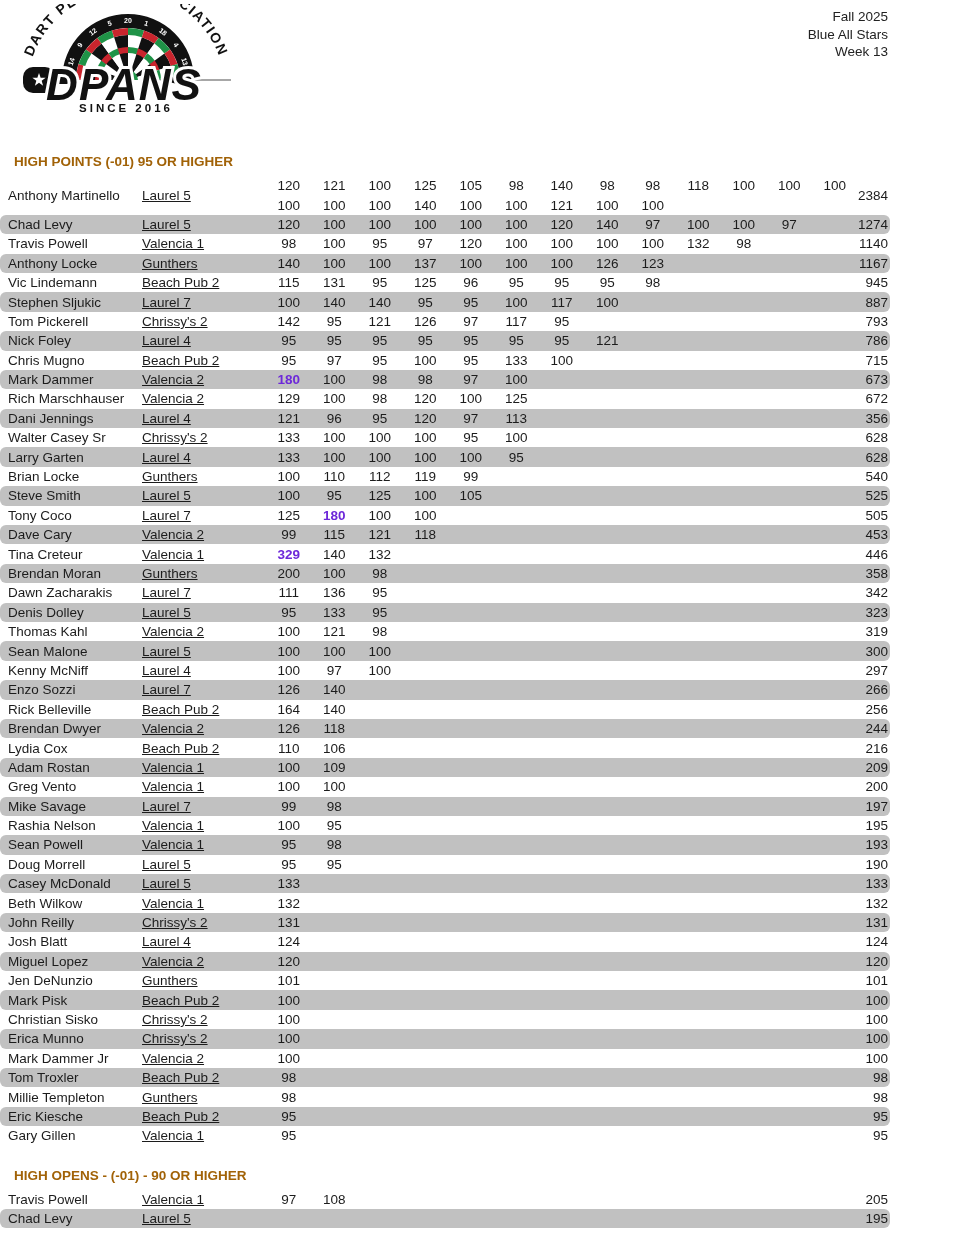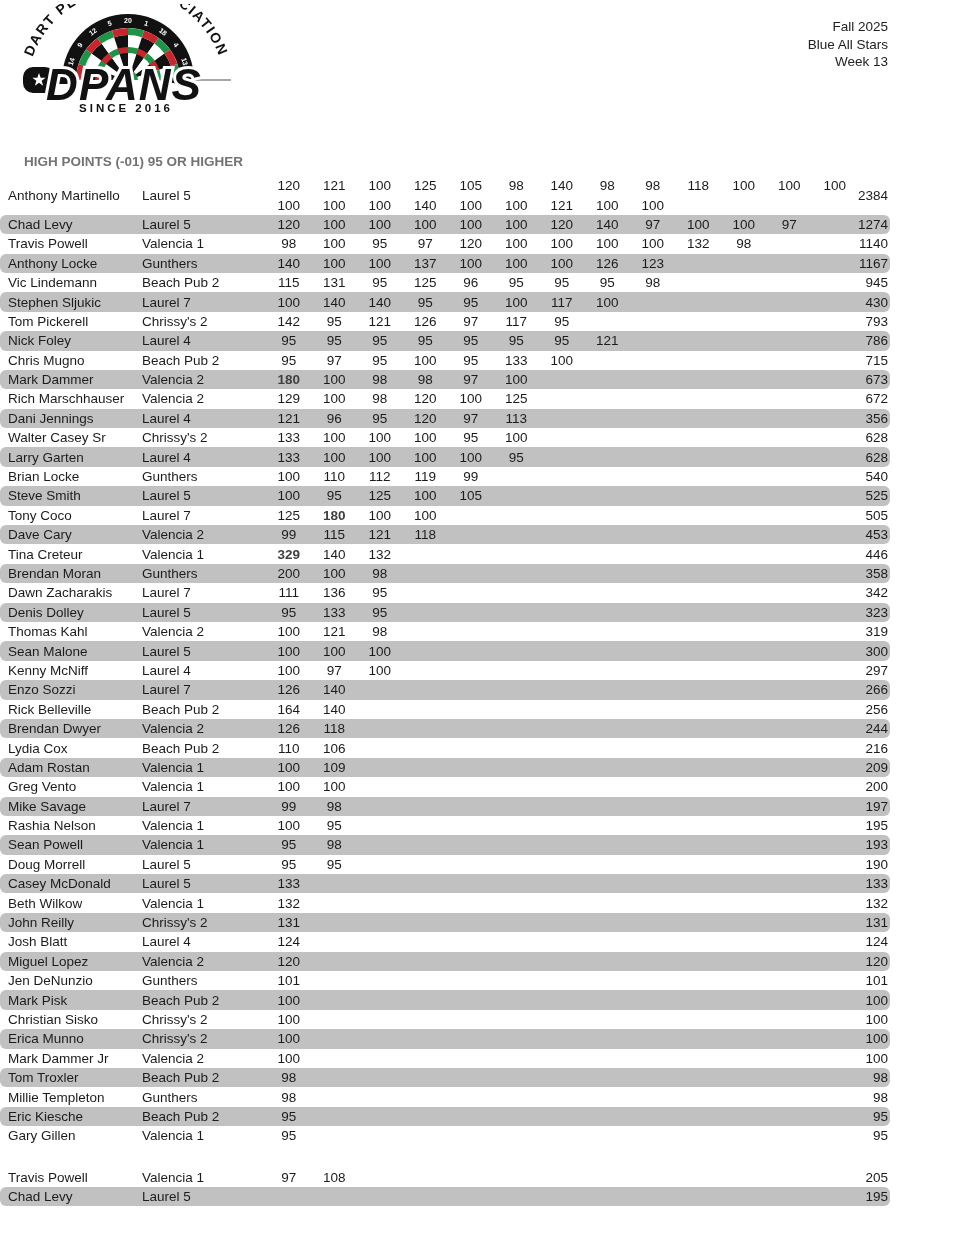--- a/index.html
+++ b/index.html
@@ -4,39 +4,39 @@
 <style>
   html,body{margin:0;padding:0;background:#fff;}
   body{width:959px;height:1240px;position:relative;overflow:hidden;
        font-family:"Liberation Sans",sans-serif;color:#1c1c1c;
        -webkit-font-smoothing:antialiased;}
   .sheet{position:relative;width:959px;height:1240px;background:#fff;}
 
   
   .hdr{position:relative;height:118px;}
   .logo{position:absolute;left:8px;top:4px;}
-  .meta{position:absolute;top:18px;right:71px;text-align:right;
+  .meta{position:absolute;top:8px;right:71px;text-align:right;
         font-size:13.5px;line-height:17.5px;color:#222;}
 
   
   #sections{margin-top:36px;}
-  .section-title{font-weight:bold;font-size:13.5px;padding-left:24px;
-                 margin:0 12px 7px 0;color:#737373;}
+  .section-title{font-weight:bold;font-size:13.5px;padding-left:14px;
+                 margin:0 12px 7px 0;color:#a16207;}
   .section + .section{margin-top:22px;}
 
   .tbl{width:890px;}
   .row{display:flex;align-items:center;min-height:19.4px;font-size:13.5px;}
   .row.striped{background:#c1c1c1;border-radius:6px;}
   .c-name{flex:0 0 142px;padding-left:8px;box-sizing:border-box;
           white-space:nowrap;overflow:hidden;}
-  .c-team{flex:0 0 124px;white-space:nowrap;}
+  .c-team{flex:0 0 124px;white-space:nowrap;text-decoration:underline;}
   .c-scores{flex:0 0 591px;}
   .score-line{display:flex;height:19.4px;align-items:center;}
   .cell{width:45.5px;text-align:center;}
-  .cell.red{color:#404040;font-weight:bold;}
+  .cell.red{color:#6d28d9;font-weight:bold;}
   .c-total{flex:1;text-align:right;padding-right:2px;}
 </style>
 </head>
 <body>
 
 <div class="sheet">
   <div class="hdr">
 
     <svg class="logo" width="228" height="112" viewBox="0 0 228 112">
       <defs>
@@ -234,21 +234,21 @@
                 <div class="cell">100</div>
                 <div class="cell">140</div>
                 <div class="cell">140</div>
                 <div class="cell">95</div>
                 <div class="cell">95</div>
                 <div class="cell">100</div>
                 <div class="cell">117</div>
                 <div class="cell">100</div>
               </div>
             </div>
-            <div class="c-total">430</div>
+            <div class="c-total">887</div>
           </div>
           <div class="row">
             <div class="c-name">Tom Pickerell</div>
             <div class="c-team">Chrissy's 2</div>
             <div class="c-scores">
               <div class="score-line">
                 <div class="cell">142</div>
                 <div class="cell">95</div>
                 <div class="cell">121</div>
                 <div class="cell">126</div>
@@ -751,20 +751,21 @@
             <div class="c-scores">
               <div class="score-line">
                 <div class="cell">95</div>
               </div>
             </div>
             <div class="c-total">95</div>
           </div>
         </div>
       </div>
       <div class="section">
+        <div class="section-title">HIGH OPENS - (-01) - 90 OR HIGHER</div>
         <div class="tbl">
           <div class="row">
             <div class="c-name">Travis Powell</div>
             <div class="c-team">Valencia 1</div>
             <div class="c-scores">
               <div class="score-line">
                 <div class="cell">97</div>
                 <div class="cell">108</div>
               </div>
             </div>

